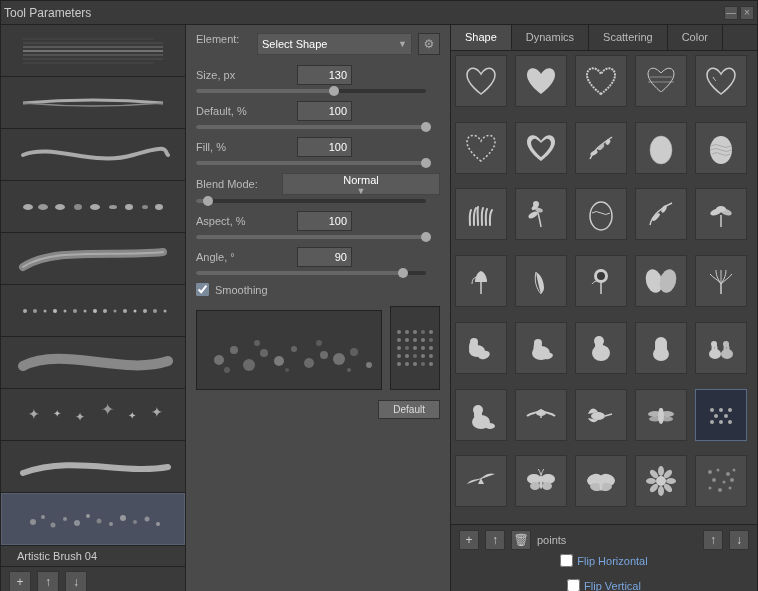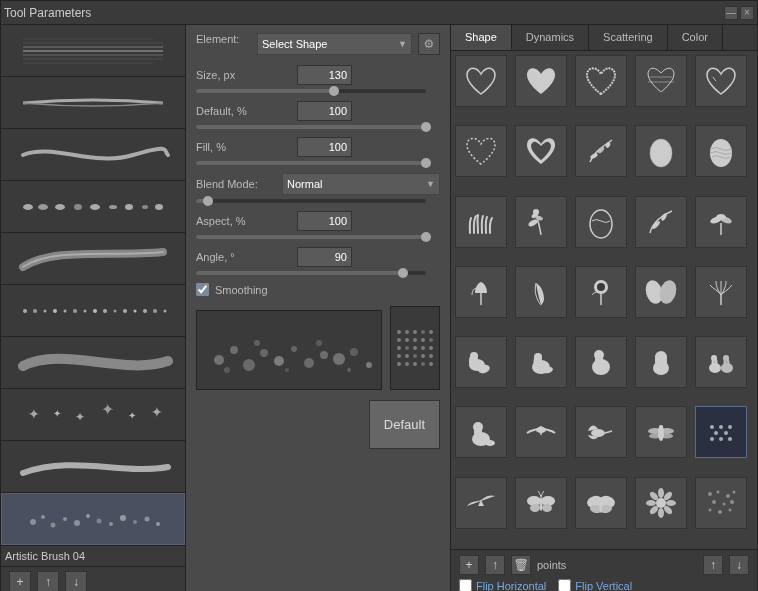--- a/index.html
+++ b/index.html
@@ -68,21 +68,21 @@
       align-items: center;
       justify-content: center;
       cursor: pointer;
       overflow: hidden;
     }
     .brush-item.active { background: #4a5060; border: 1px solid #5a6070; }
     .brush-item svg { width: 160px; height: 44px; }
     .brush-label-bar {
       background: #3a3a3a;
       color: #ccc;
-      padding: 4px 4px;
+      padding: 4px 16px;
       font-size: 11px;
       border-top: 1px solid #222;
     }
     .brush-list-footer {
       background: #3a3a3a;
       padding: 4px 8px;
       display: flex;
       gap: 6px;
       border-top: 1px solid #222;
     }
@@ -222,22 +222,22 @@
     }
     .default-btn-row {
       display: flex;
       justify-content: flex-end;
       margin-top: 4px;
     }
     .default-btn {
       background: #666;
       border: 1px solid #333;
       color: #ddd;
-      padding: 16px 14px;
-      font-size: 13px;
+      padding: 3px 14px;
+      font-size: 10px;
       cursor: pointer;
     }
     
     .shape-panel {
       flex: 1;
       background: #4a4a4a;
       display: flex;
       flex-direction: column;
     }
     .shape-tabs {
@@ -299,20 +299,21 @@
       display: flex; align-items: center; justify-content: center;
       font-size: 12px;
     }
     .points-label { color: #bbb; font-size: 11px; }
     .shape-footer-bottom {
       display: flex;
       align-items: center;
       gap: 12px;
       color: #bbb;
       font-size: 11px;
+      flex-direction: column;
     }
     .flip-check { display: flex; align-items: center; gap: 4px; }
     .flip-check label { color: #aaa; }
   </style>
 </head>
 <body>
 
 <div class="window">
 
   <div class="title-bar">
@@ -481,21 +482,21 @@
       </div>
       <div class="slider-row">
         <div class="slider-track">
           <div class="slider-fill" style="width:100%;"></div>
           <div class="slider-thumb" style="left:calc(100% - 5px);"></div>
         </div>
       </div>
 
       <div class="blend-row">
         <span class="blend-label">Blend Mode:</span>
-        <div class="blend-dropdown" style="width:150px;">
+        <div class="blend-dropdown" style="width:150px;flex-direction:column;">
           <span>Normal</span>
           <span class="dropdown-arrow">▼</span>
         </div>
       </div>
 
       <div class="slider-row">
         <div class="slider-track">
           <div class="slider-fill" style="width:5%;"></div>
           <div class="slider-thumb" style="left:calc(5% - 5px);"></div>
         </div>

